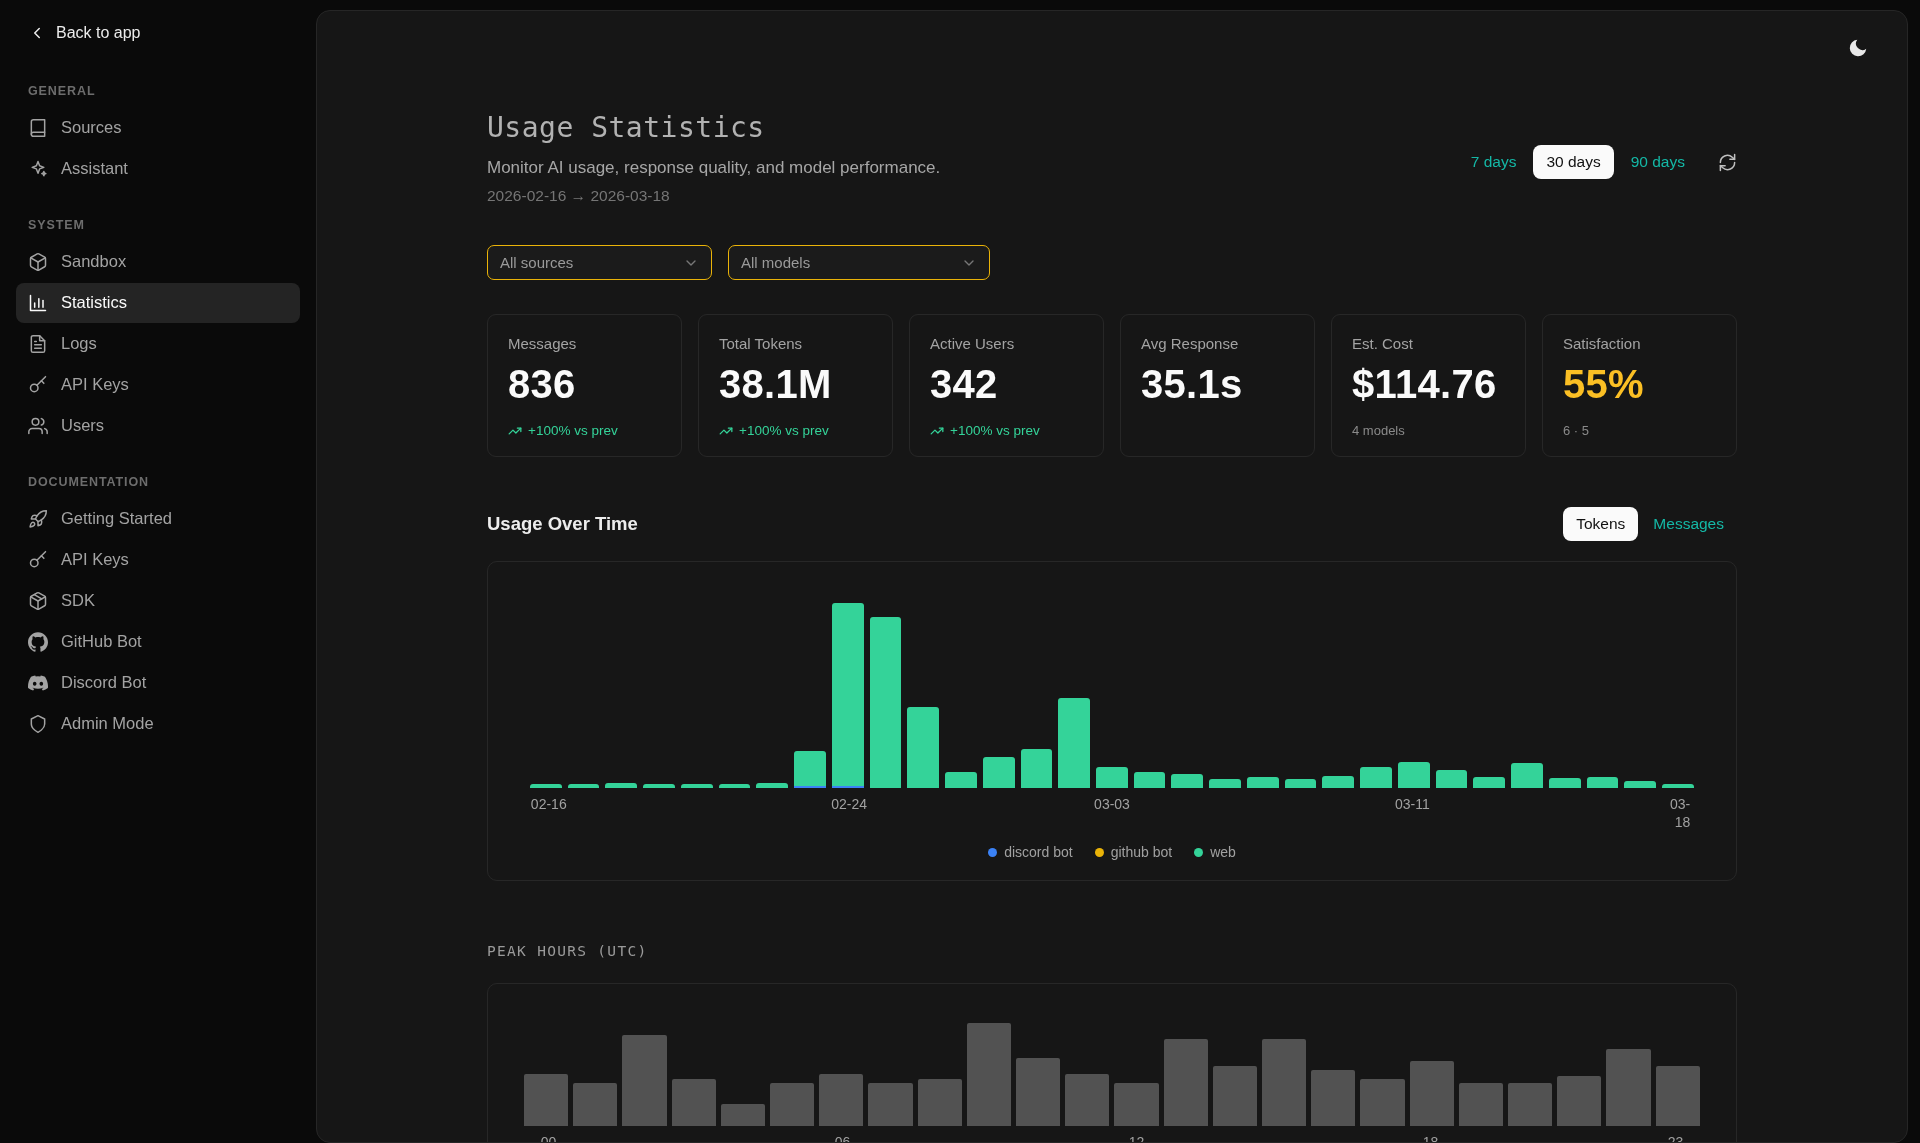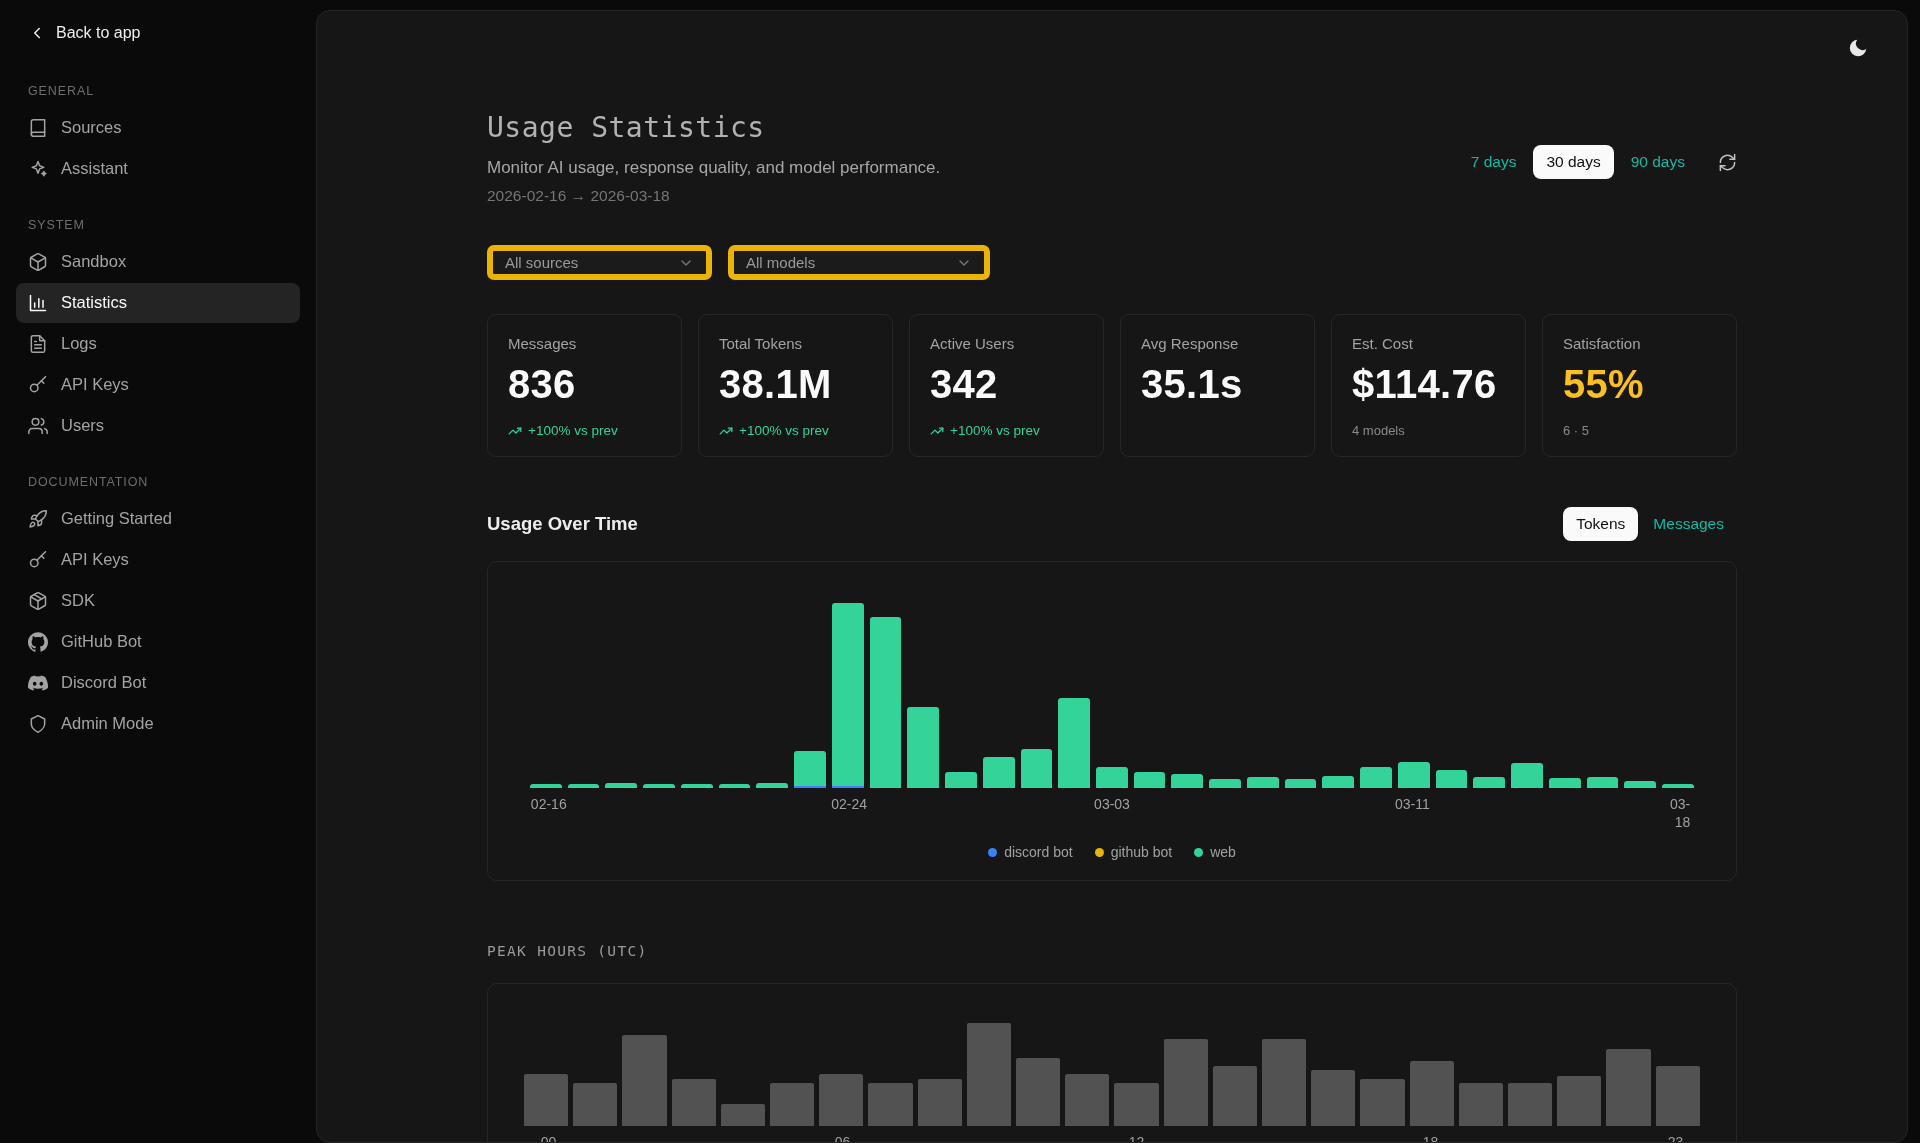--- a/index.html
+++ b/index.html
@@ -3,42 +3,42 @@
 <meta charset="utf-8">
 <style>
   *{margin:0;padding:0;box-sizing:border-box}
   html,body{width:1920px;height:1143px;overflow:hidden;background:#0a0a0a;
     font-family:"Liberation Sans",sans-serif;color:#e5e5e5}
   body{display:flex}
 
   
   .sidebar{width:316px;flex-shrink:0;padding:10px 16px;display:flex;flex-direction:column}
   .back-row{display:flex;align-items:center;gap:10px;padding:14px 12px;color:#ececec;font-size:16px;cursor:pointer;border-radius:8px}
-  .section-label{font-size:12.5px;letter-spacing:.9px;color:#6d6d6d;margin:28px 0 10px;padding-left:12px;font-weight:400}
+  .section-label{font-size:12.5px;letter-spacing:.9px;color:#6d6d6d;margin:28px 0 10px;padding-left:12px;font-weight:700}
   .nav-item{display:flex;align-items:flex-start;gap:13px;padding:10px 12px;border-radius:8px;color:#a3a3a3;font-size:16.5px;cursor:pointer;margin-bottom:1px}
   .nav-item.active{background:#242424;color:#fafafa}
   .nav-item svg{flex-shrink:0}
 
   
   .main{flex:1;margin:10px 12px 0 0;background:#161616;border:1px solid #262626;border-radius:14px;overflow:hidden;position:relative;height:1133px}
   .topbar{display:flex;justify-content:flex-end;padding:26px 38px 0}
   .icon-btn{background:none;border:none;color:#e8e8e8;cursor:pointer;padding:0;display:inline-flex}
   .content{padding:52px 170px 0}
 
   .header-row{display:flex;justify-content:space-between;align-items:flex-start}
   .page-title{font-family:"DejaVu Sans Mono",monospace;font-size:28px;color:#b2b2b2;font-weight:500;letter-spacing:.5px}
   .subtitle{margin-top:14px;font-size:17px;color:#a6a6a6}
   .date-range{margin-top:9px;font-size:15.5px;color:#757575}
   .controls{display:flex;align-items:center;gap:4px;margin-top:34px}
   .pill{background:transparent;border:none;color:#14b8a6;font-size:15.5px;padding:8px 13px;border-radius:8px;cursor:pointer;font-family:inherit;font-weight:500}
   .pill.active{background:#fafafa;color:#111}
   .refresh{margin-left:16px;color:#c0c0c0}
 
   .filters{display:flex;gap:16px;margin-top:40px}
-  .select{display:flex;align-items:center;justify-content:space-between;background:#1b1b1b;border:6px solid #eab308;border-radius:7px;height:35px;padding:0 12px;font-size:15px;color:#9a9a9a;cursor:pointer}
+  .select{display:flex;align-items:center;justify-content:space-between;background:#1b1b1b;border:1px solid #eab308;border-radius:7px;height:35px;padding:0 12px;font-size:15px;color:#9a9a9a;cursor:pointer}
   .select.sources{width:225px}
   .select.models{width:262px}
   .select svg{color:#777}
 
   .cards{display:flex;gap:16px;margin-top:34px}
   .card{flex:1;border:1px solid #272727;border-radius:9px;padding:20px 20px 18px;min-height:135px}
   .card-label{font-size:15px;color:#a3a3a3}
   .card-value{margin-top:10px;font-size:40px;font-weight:700;color:#fafafa;letter-spacing:.3px}
   .card-value.yellow{color:#fbbf24}
   .card-delta{margin-top:16px;display:flex;align-items:center;gap:6px;font-size:13.5px;color:#34d399}

